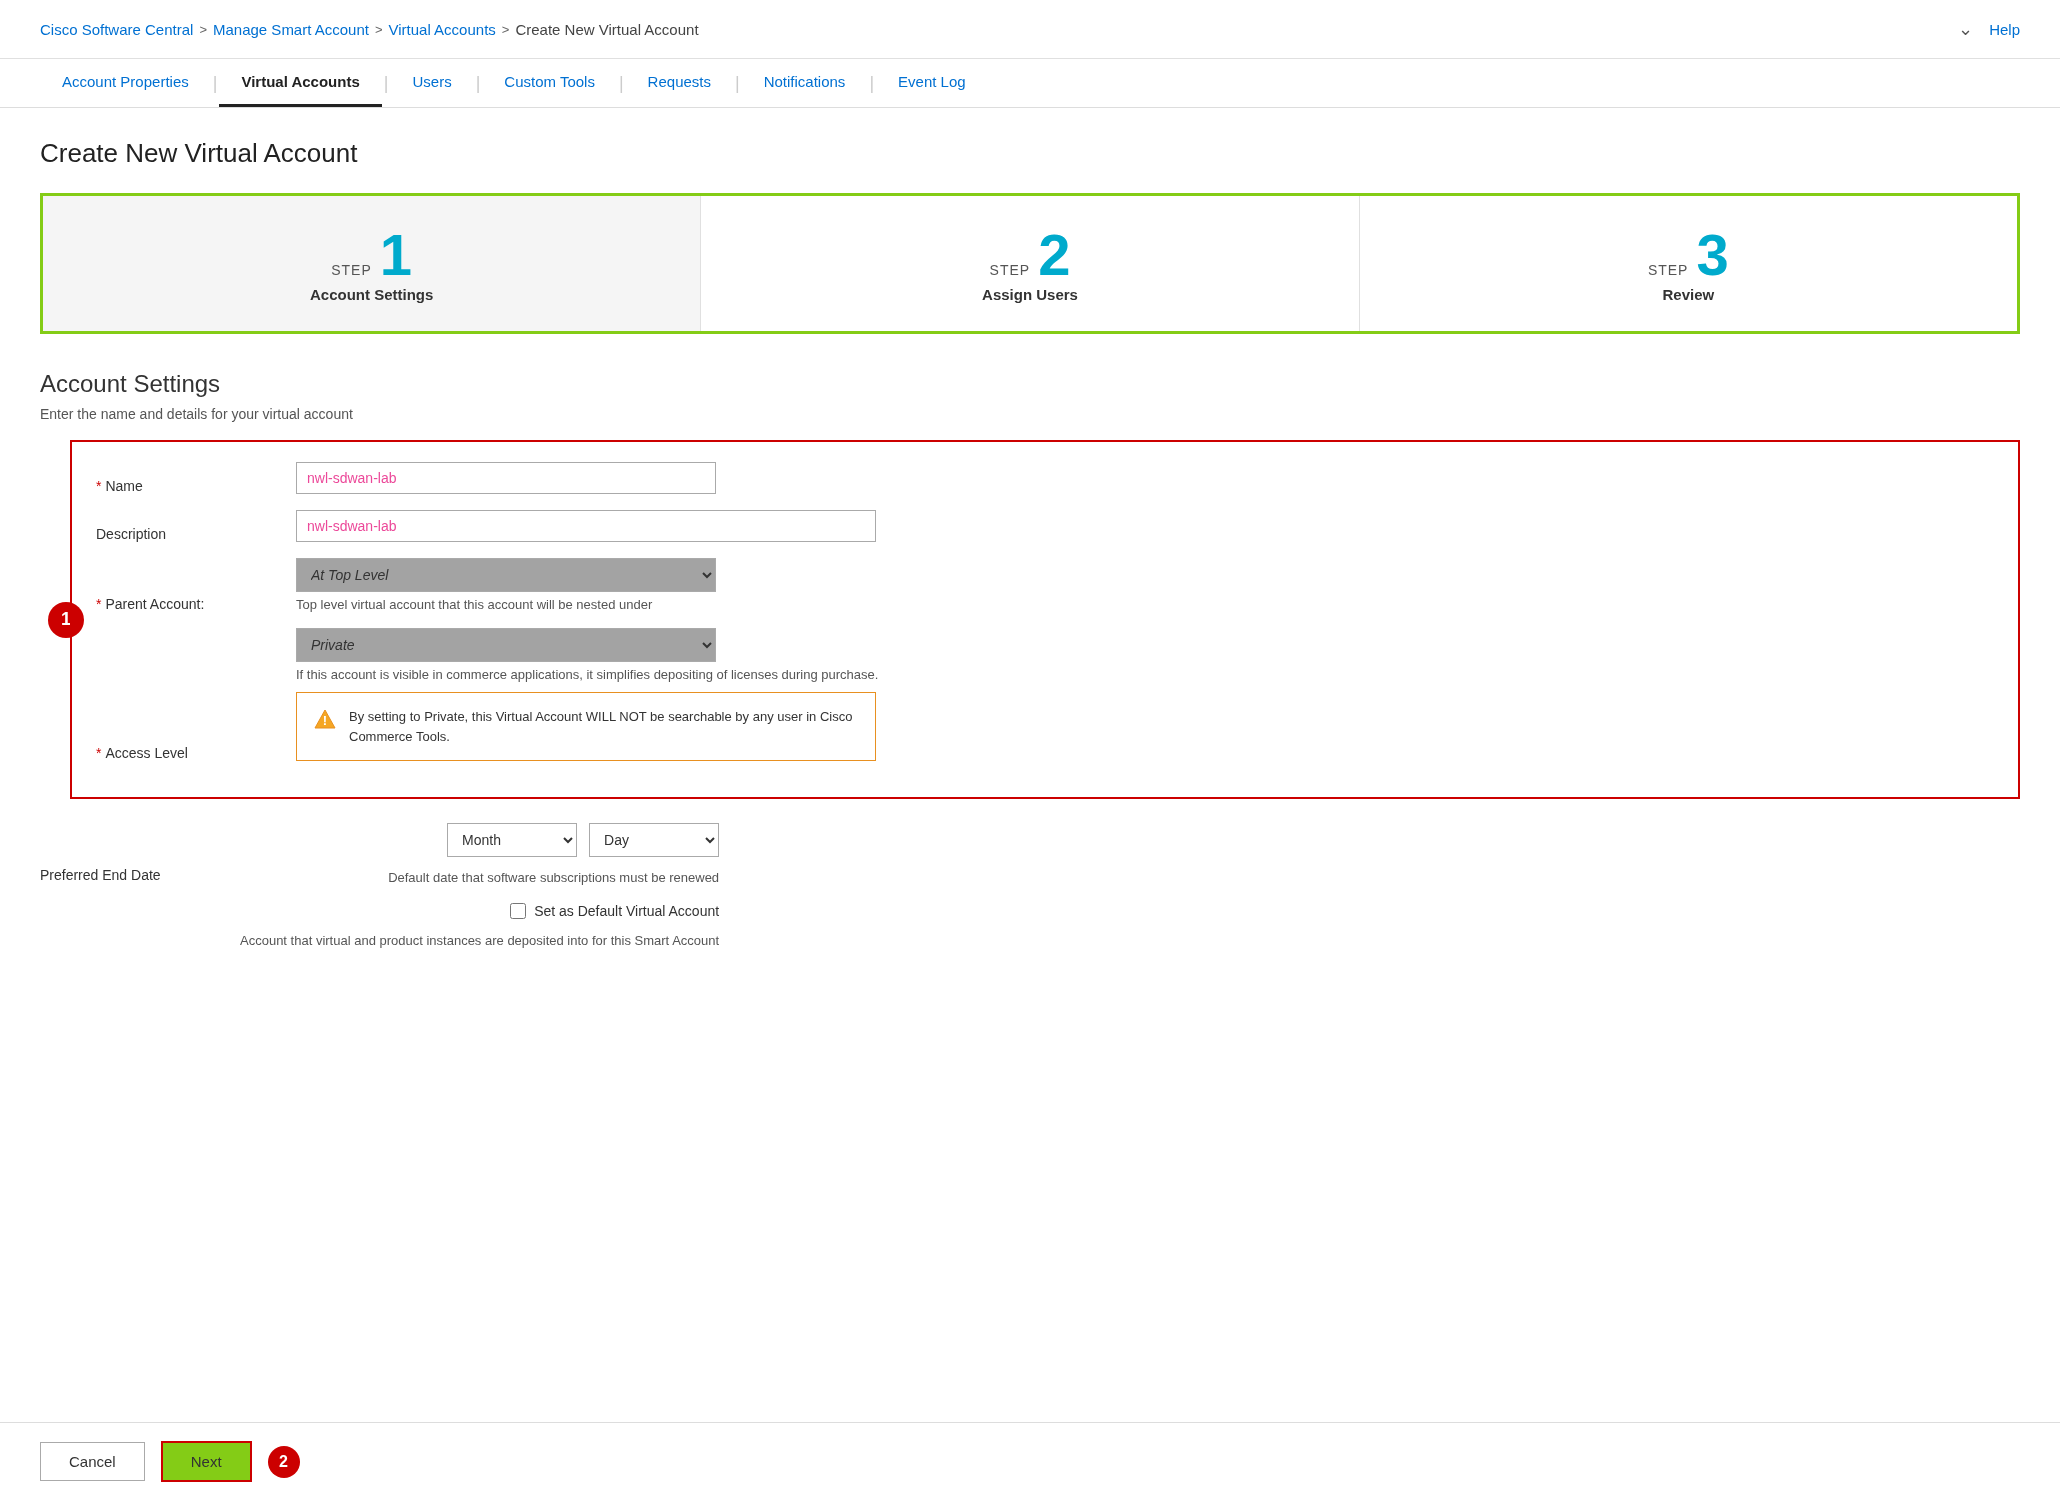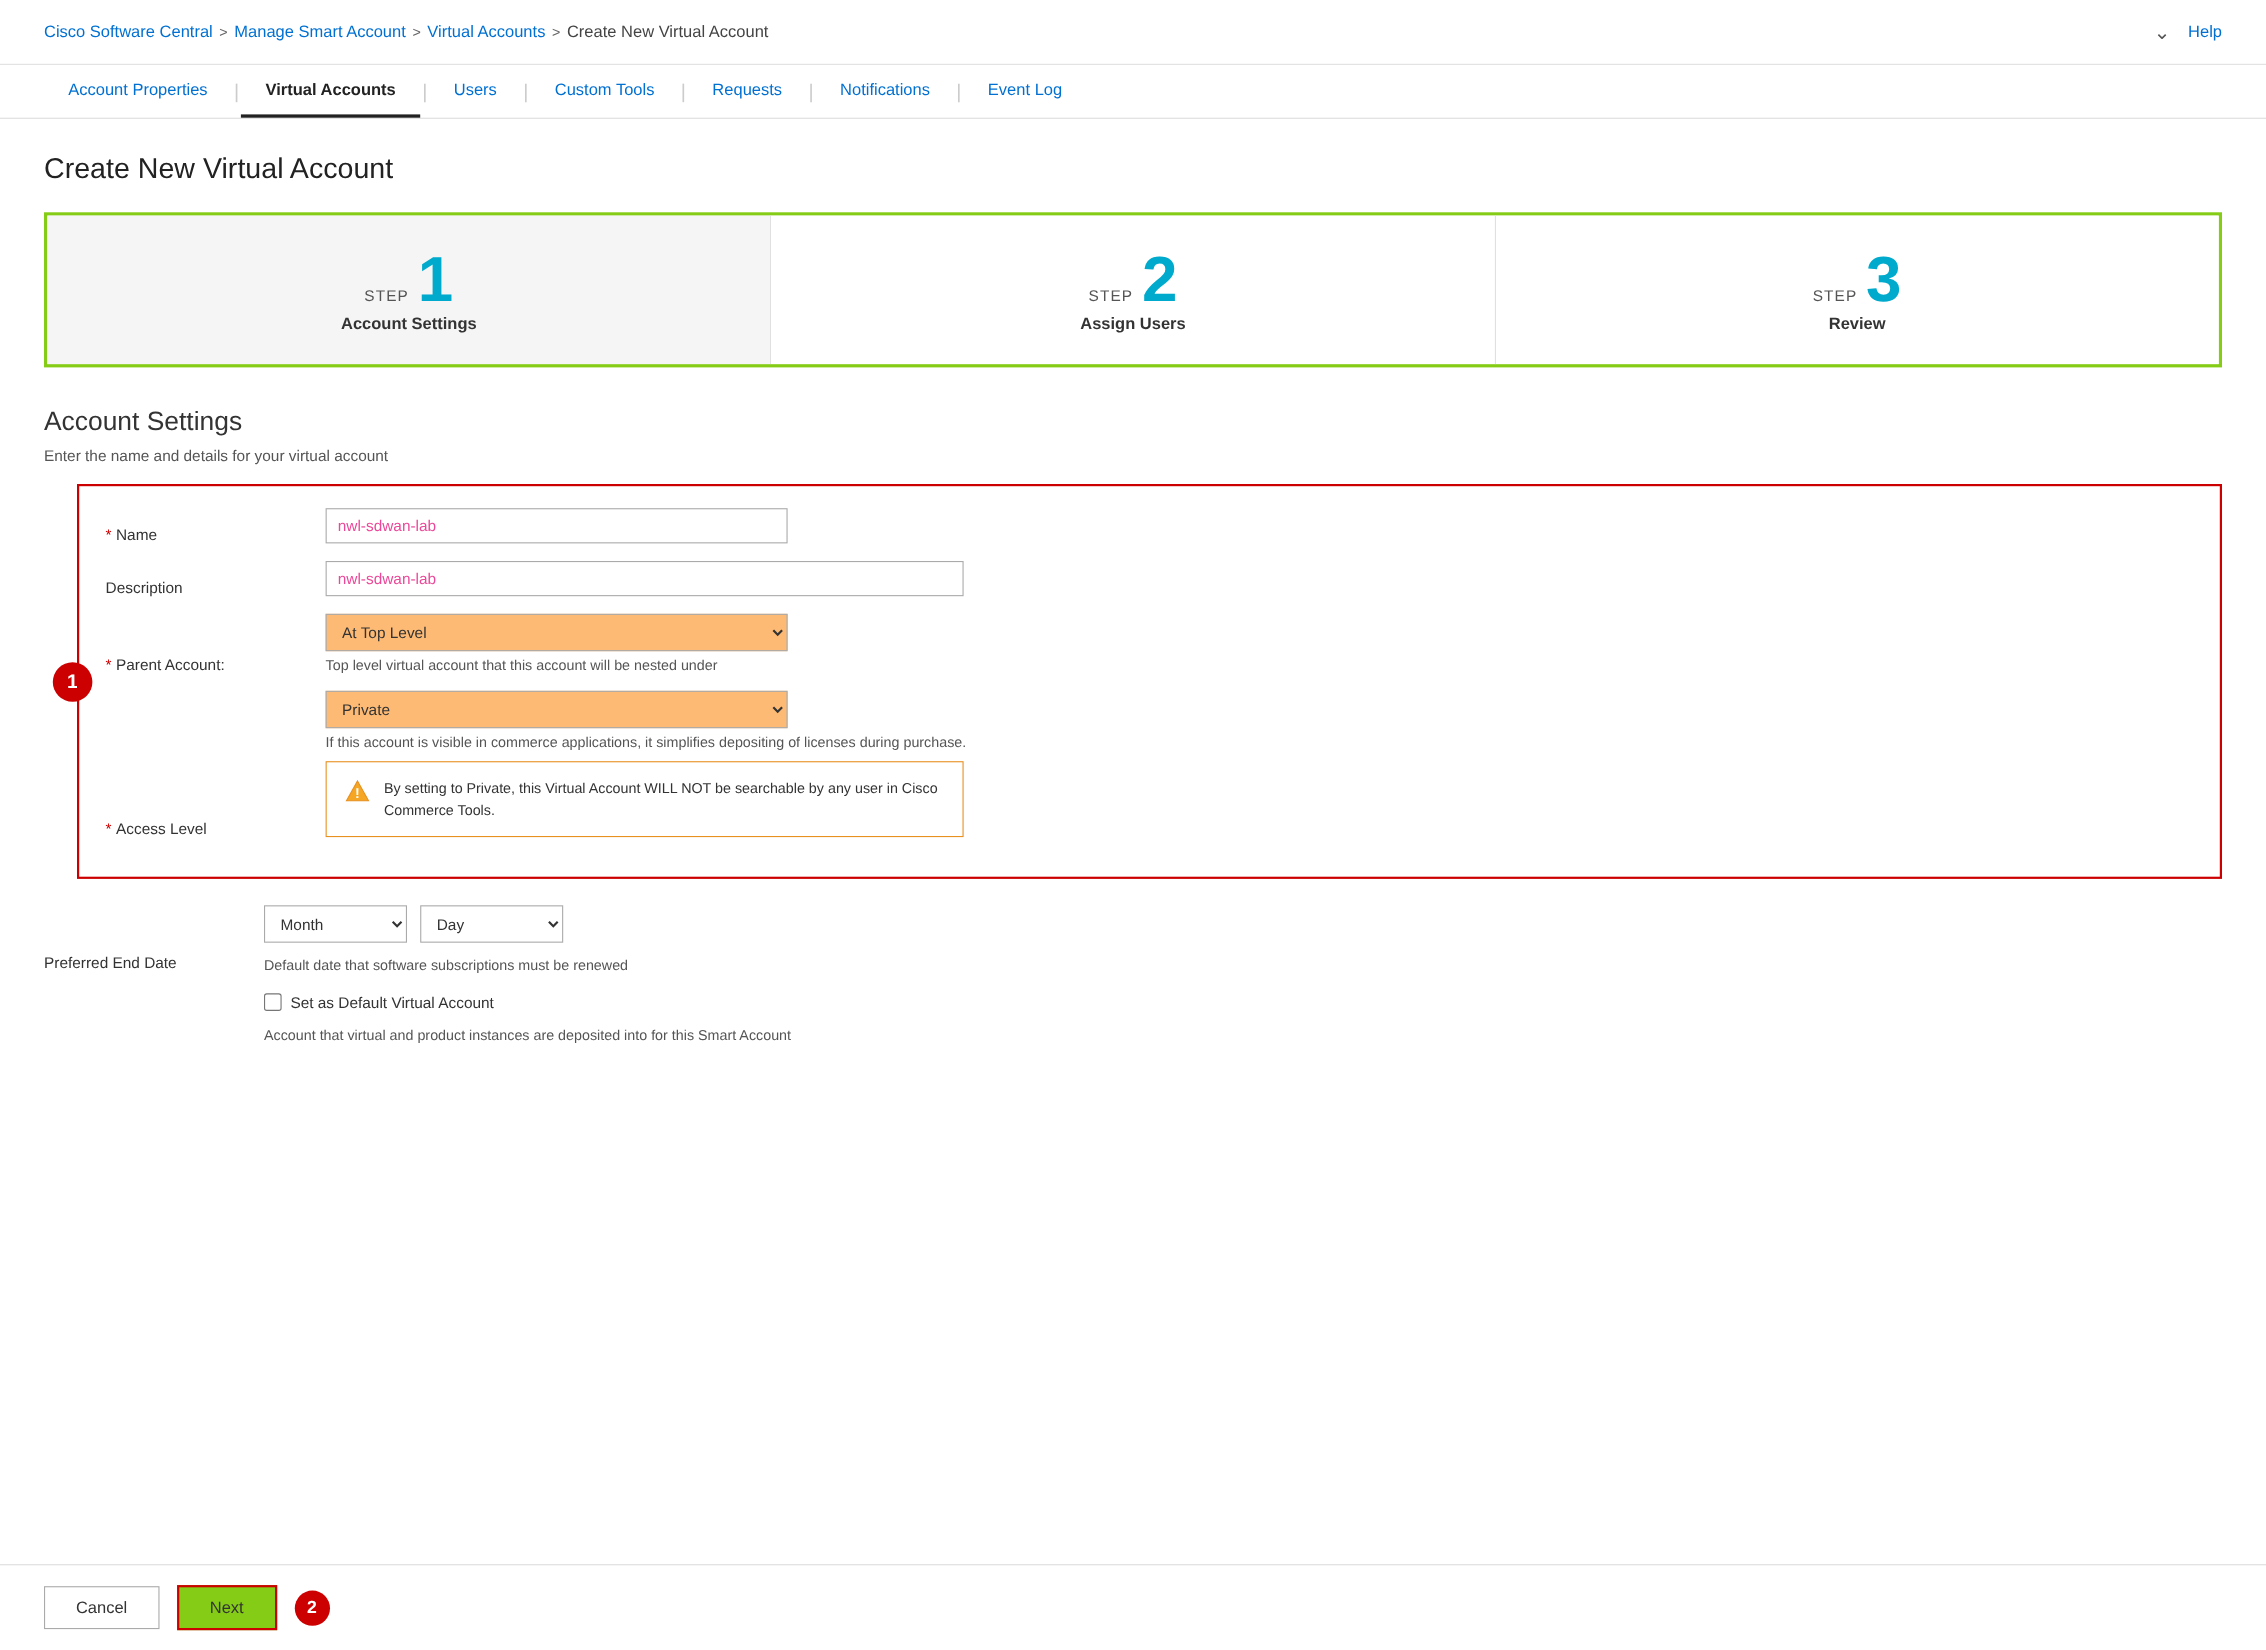--- a/index.html
+++ b/index.html
@@ -204,23 +204,24 @@
       color: #ec4899;
       outline: none;
     }
     .form-select {
       width: 420px;
       max-width: 100%;
       padding: 7px 10px;
       border: 1px solid #aaa;
       font-size: 14px;
       color: #333;
-      background: #fdba74;
+      background: #a3a3a3;
       appearance: auto;
       outline: none;
+      font-style: italic;
     }
     .form-hint {
       font-size: 13px;
       color: #555;
       margin-top: 5px;
     }
 
     
     .warning-box {
       border: 1px solid #e89020;
@@ -255,20 +256,21 @@
       min-width: 200px;
       font-size: 14px;
       color: #333;
       padding-top: 8px;
       margin-top: 36px;
     }
     .end-date-controls {
       display: flex;
       flex-direction: column;
       gap: 8px;
+      align-items: flex-end;
     }
     .end-date-row {
       display: flex;
       gap: 12px;
     }
     .end-date-select {
       padding: 7px 10px;
       border: 1px solid #aaa;
       font-size: 14px;
       color: #333;

